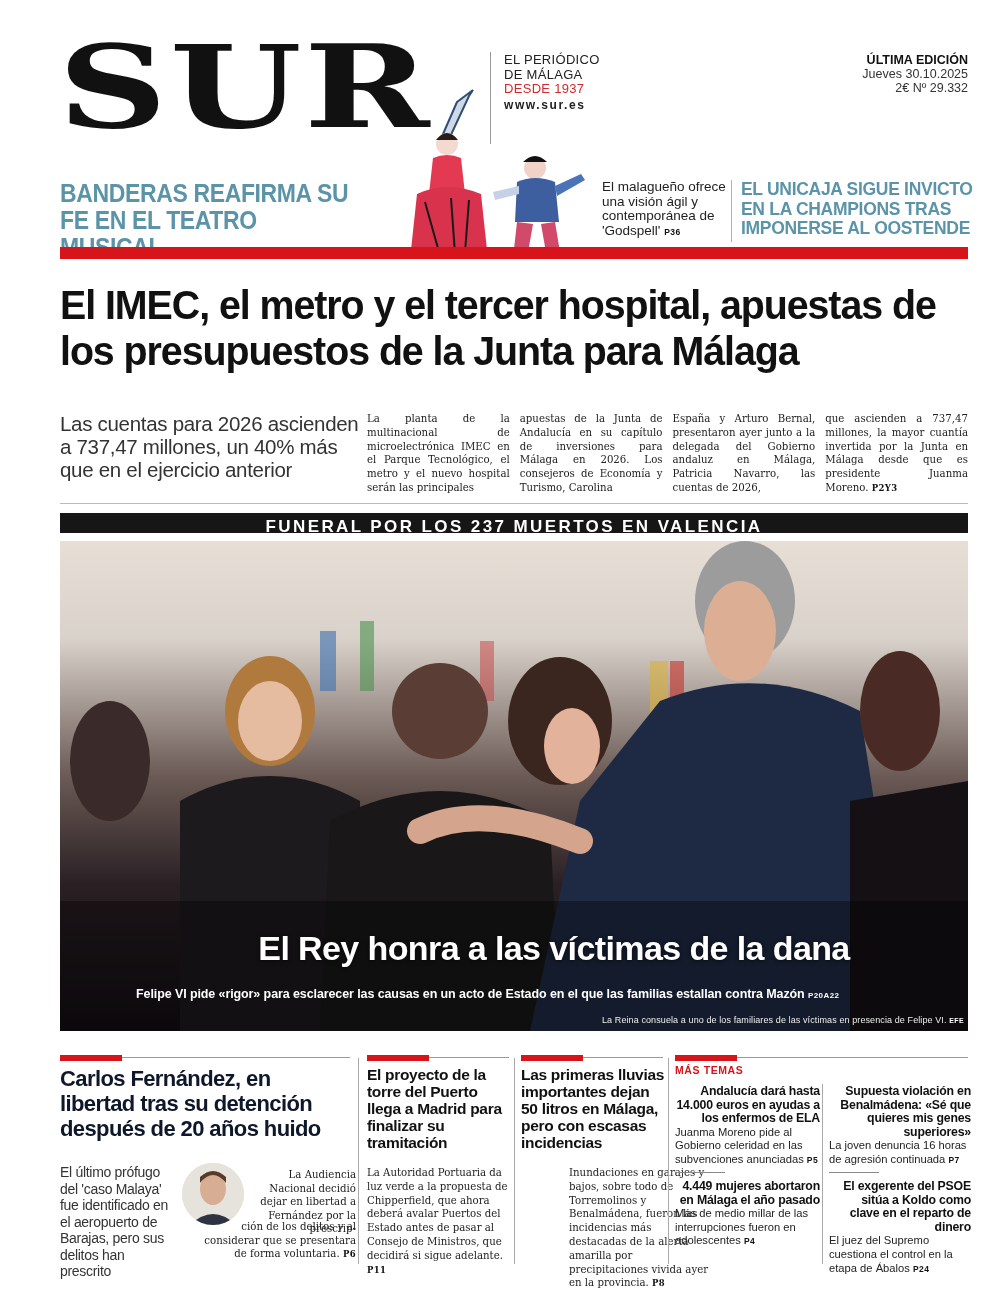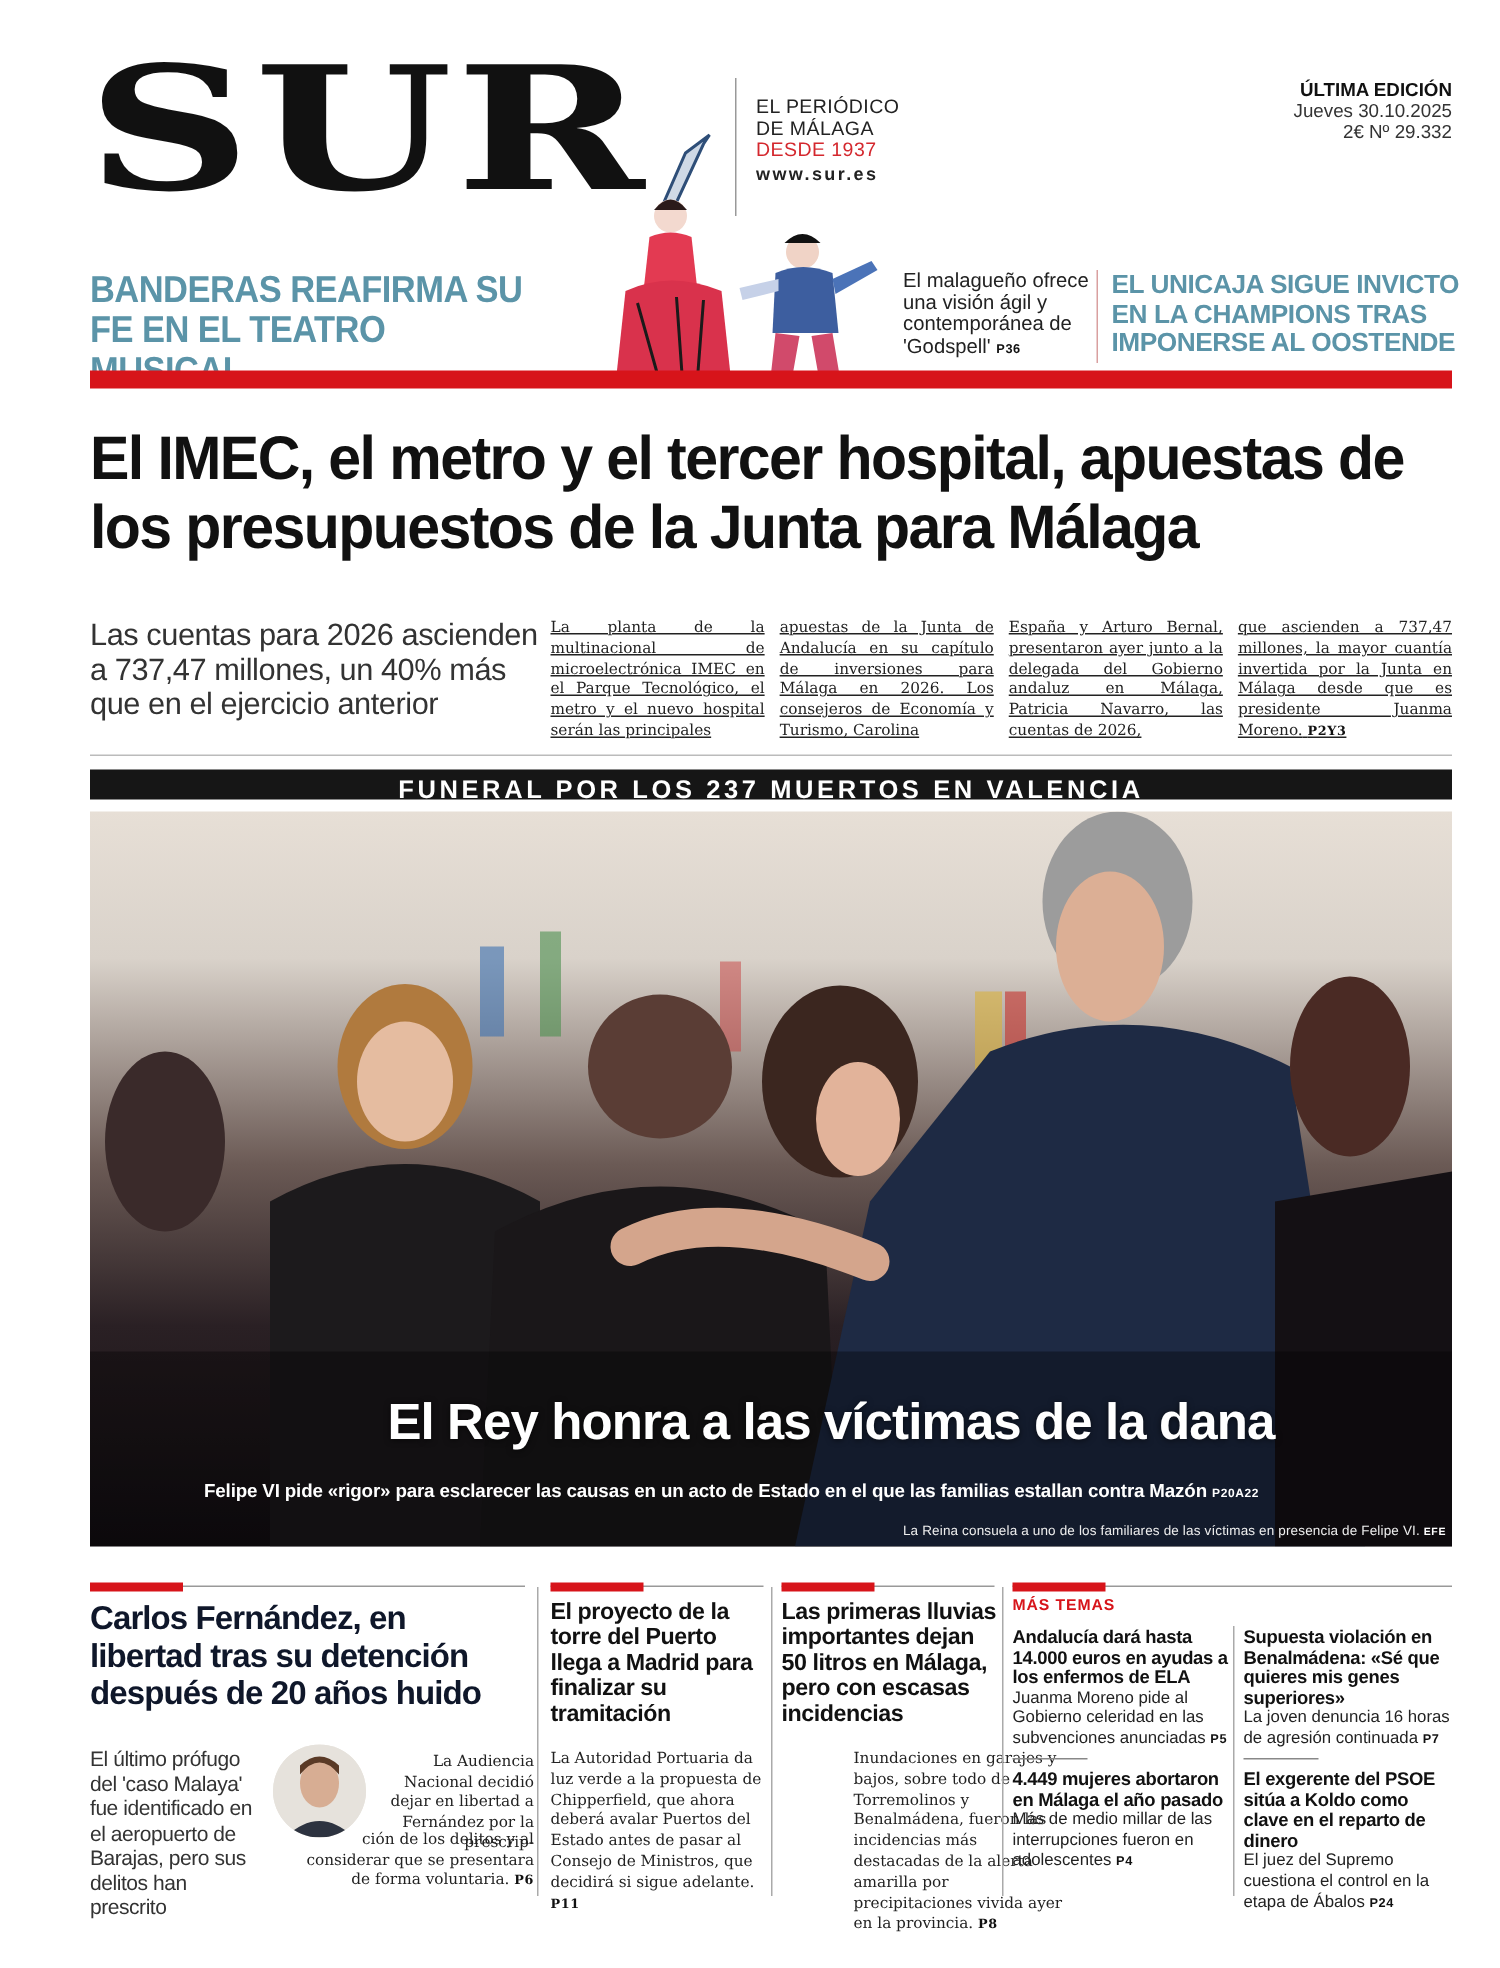--- a/index.html
+++ b/index.html
@@ -4,40 +4,40 @@
 <style>
   * { box-sizing: border-box; margin: 0; padding: 0; }
   html, body { width: 1000px; height: 1312px; background: #ffffff; overflow: hidden; }
   body { position: relative; font-family: "Liberation Sans", sans-serif; color: #111; }
 
   .abs { position: absolute; }
 
   
   .logo { left: 58px; top: 36px; font-family: "DejaVu Serif", serif; font-weight: 900; font-size: 124px; line-height: 112px; letter-spacing: 2px; color: #111; transform: scaleX(1.22) scaleY(0.92); transform-origin: left top; }
   .mast-divider { left: 490px; top: 52px; width: 1px; height: 92px; background: #999; }
-  .mast-info { left: 504px; top: 64px; font-size: 13px; line-height: 14.5px; color: #222; letter-spacing: 0.3px; }
+  .mast-info { left: 504px; top: 53px; font-size: 13px; line-height: 14.5px; color: #222; letter-spacing: 0.3px; }
   .mast-info .red { color: #d4282e; }
   .mast-info .url { font-weight: bold; letter-spacing: 1.6px; font-size: 12px; margin-top: 1px; }
   .edition { right: 32px; top: 53px; text-align: right; font-size: 12.5px; line-height: 14px; color: #333; }
   .edition .title { font-weight: bold; color: #111; }
 
   
   .teaser-banderas { left: 60px; top: 180px; width: 330px; font-weight: bold; font-size: 25px; line-height: 27px; color: #5b94a8; letter-spacing: -0.4px; font-family: "Liberation Sans", sans-serif; transform: scaleX(0.92); transform-origin: left top; }
   .teaser-photo { left: 395px; top: 82px; width: 200px; height: 182px; }
   .teaser-godspell { left: 602px; top: 180px; width: 128px; font-size: 13.5px; line-height: 14.5px; color: #222; }
   .pageref { font-weight: bold; font-size: 8.5px; letter-spacing: 0.4px; color: #111; }
   .teaser-sep { left: 731px; top: 180px; width: 1px; height: 62px; background: #d9a0a0; }
   .teaser-unicaja { left: 741px; top: 180px; width: 240px; font-weight: bold; font-size: 17.5px; line-height: 19.5px; color: #5b94a8; letter-spacing: -0.3px; }
   .red-bar { left: 60px; top: 247px; width: 908px; height: 12px; background: #d7141a; }
 
   
   .main-headline { left: 60px; top: 282px; width: 920px; font-weight: bold; font-size: 41px; line-height: 46px; color: #111; letter-spacing: -1.1px; transform: scaleX(0.96); transform-origin: left top; }
   .main-deck { left: 60px; top: 412px; width: 300px; font-size: 20.5px; line-height: 23px; color: #333; letter-spacing: -0.3px; }
   .body-cols { left: 367px; top: 412px; width: 601px; display: flex; gap: 10px; }
-  .body-col { flex: 1; font-family: "DejaVu Serif", serif; font-size: 10.2px; line-height: 13.8px; color: #222; text-align: justify; text-decoration: underline; }
+  .body-col { flex: 1; font-family: "DejaVu Serif", serif; font-size: 10.2px; line-height: 13.8px; color: #222; text-align: justify; }
   .rule-1 { left: 60px; top: 503px; width: 908px; height: 1px; background: #bbb; }
 
   
   .photo-bar { left: 60px; top: 513px; width: 908px; height: 20px; background: #161616; color: #fff; text-align: center; font-weight: bold; font-size: 17px; line-height: 28px; letter-spacing: 2.4px; }
   .photo { left: 60px; top: 541px; width: 908px; height: 490px; overflow: hidden; background: linear-gradient(180deg, #e7dfd6 0%, #d9d2ca 20%, #6b5a55 48%, #2a2024 70%, #120e12 100%); }
   .photo-headline { left: 0; width: 908px; top: 388px; text-align: center; color: #fff; font-weight: bold; font-size: 34px; letter-spacing: -0.6px; text-shadow: 0 1px 4px rgba(0,0,0,0.6); margin-left: 40px; }
   .photo-sub { left: 76px; top: 446px; color: #fff; font-weight: bold; font-size: 12.5px; letter-spacing: -0.1px; }
   .photo-sub .pageref { color: #fff; font-size: 8px; }
   .photo-caption { right: 4px; top: 474px; color: #eee; font-size: 9px; letter-spacing: 0.1px; }
   .photo-caption .pageref { color: #fff; font-size: 7px; }
@@ -50,21 +50,21 @@
   .carlos-head { left: 60px; top: 1066px; width: 290px; font-weight: bold; font-size: 22px; line-height: 25px; letter-spacing: -0.6px; color: #0f172a; }
   .carlos-deck { left: 60px; top: 1164px; width: 118px; font-size: 14px; line-height: 16.5px; color: #333; letter-spacing: -0.3px; }
   .carlos-avatar { left: 182px; top: 1163px; width: 62px; height: 62px; border-radius: 50%; overflow: hidden; background: radial-gradient(circle at 50% 38%, #d8b49a 0 30%, #6b4a32 31% 42%, #e7e3dc 43% 100%); }
   .carlos-body { left: 246px; top: 1168px; width: 110px; font-family: "DejaVu Serif", serif; font-size: 10.2px; line-height: 13.6px; color: #222; text-align: right; }
   .carlos-body2 { left: 200px; top: 1220px; width: 156px; font-family: "DejaVu Serif", serif; font-size: 10.2px; line-height: 13.6px; color: #222; text-align: right; }
 
   .col-head { font-weight: bold; font-size: 15.5px; line-height: 17px; color: #111; letter-spacing: -0.3px; }
   .col-body { font-family: "DejaVu Serif", serif; font-size: 10.2px; line-height: 13.8px; color: #222; }
 
   .mas-label { left: 675px; top: 1064px; font-size: 10.5px; color: #d7141a; letter-spacing: 0.6px; font-weight: bold; }
-  .mini-head { font-weight: bold; font-size: 12.3px; line-height: 13.6px; color: #111; letter-spacing: -0.2px; }
+  .mini-head { font-weight: bold; font-size: 12.3px; line-height: 13.6px; color: #111; letter-spacing: -0.2px; text-align: right; }
   .mini-body { font-size: 11.2px; line-height: 13.6px; color: #222; }
   .mini-rule { width: 50px; height: 1px; background: #888; }
 </style>
 </head>
 <body>
 
 <div class="abs logo">SUR</div>
 <div class="abs mast-divider"></div>
 <div class="abs mast-info">
   <div>EL PERIÓDICO</div>

